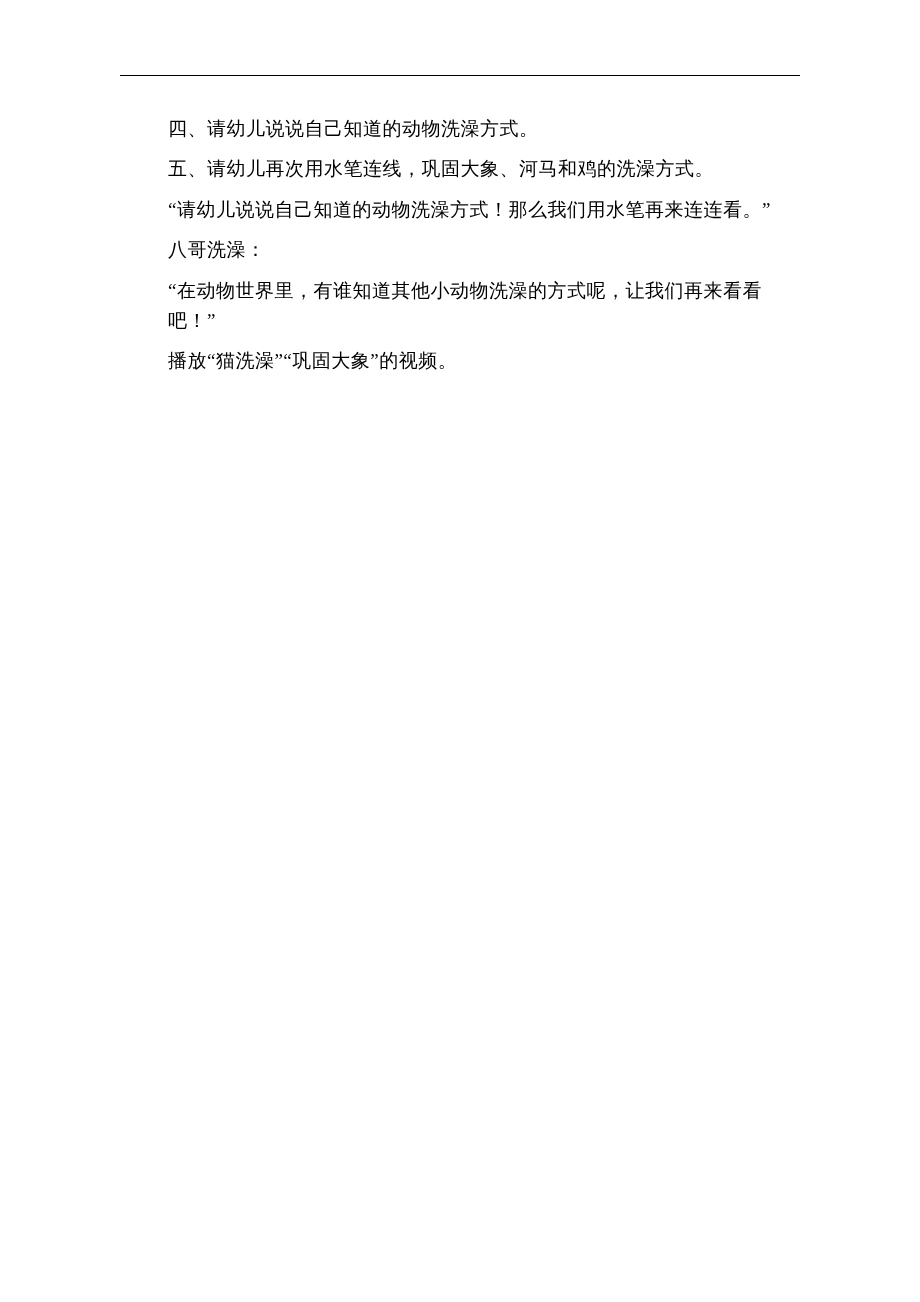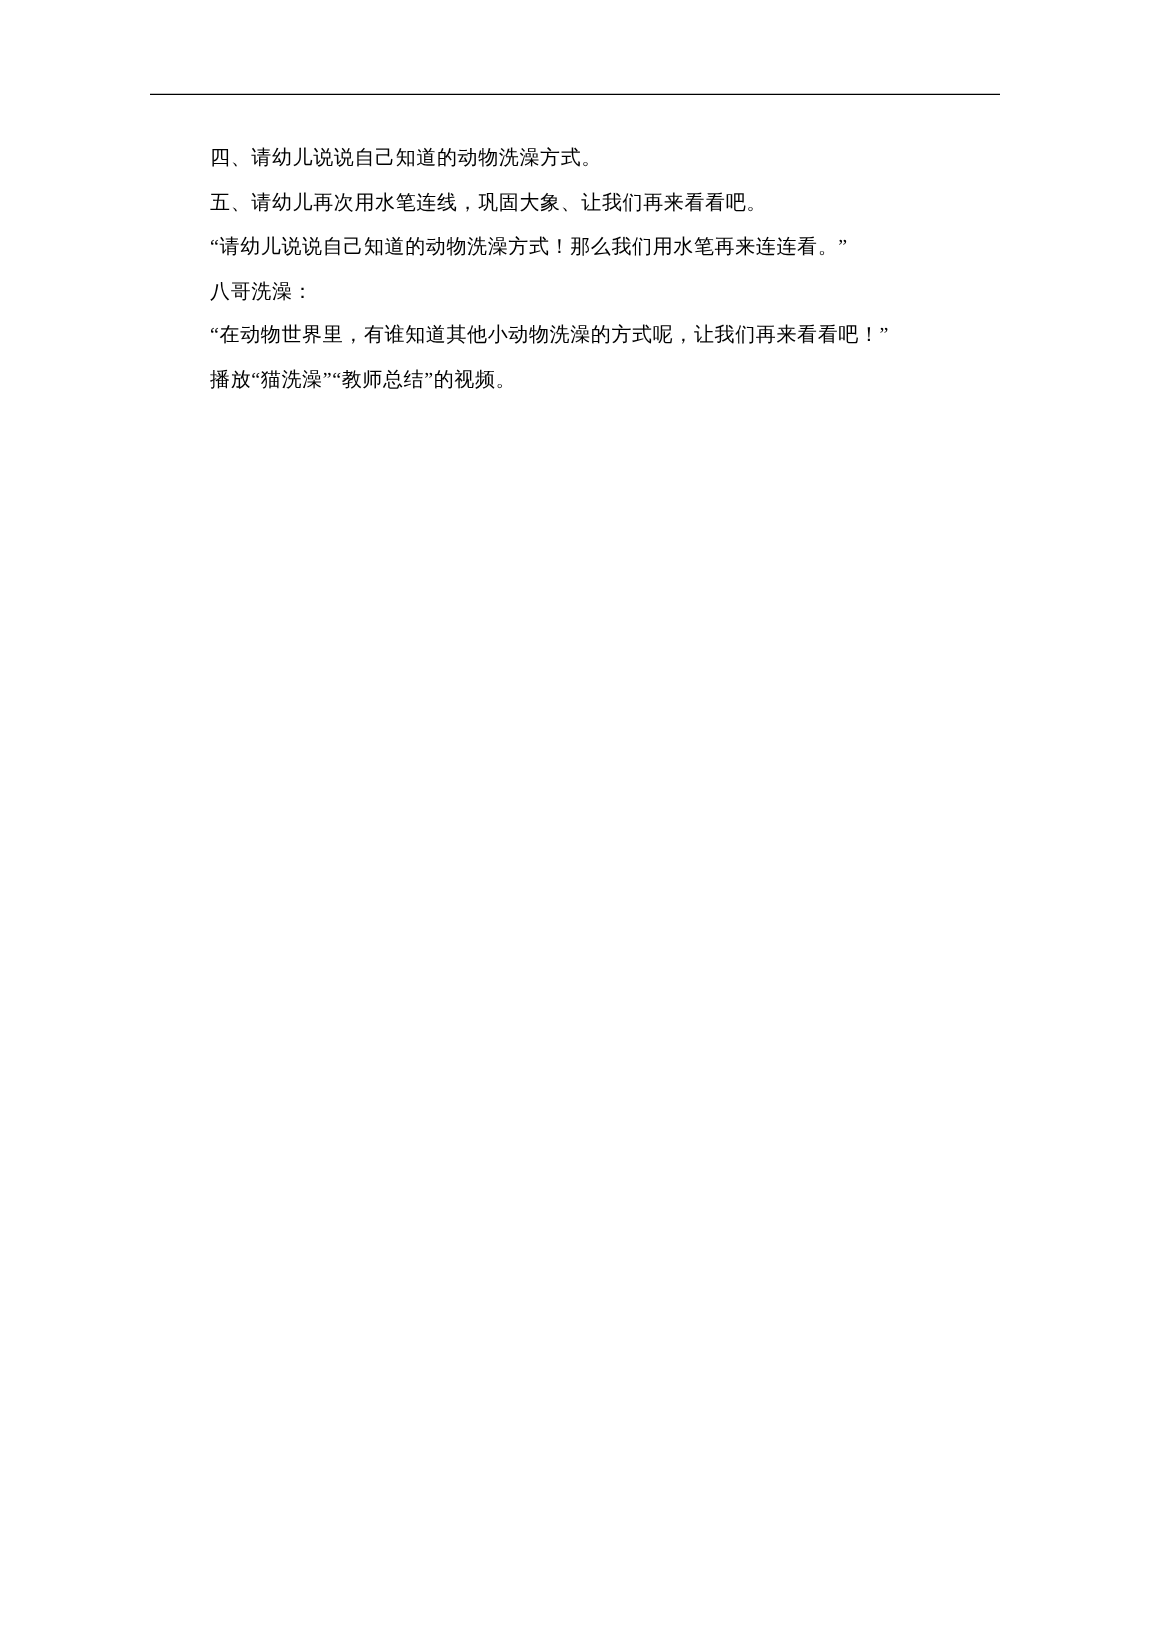--- a/index.html
+++ b/index.html
@@ -19,33 +19,33 @@
     }
     .horizontal-rule {
       border: none;
       border-top: 1.5px solid #000000;
       margin-bottom: 38px;
     }
     .content {
       padding-left: 48px;
     }
     .line {
-      font-size: 16px;
+      font-size: 19px;
       color: #000000;
       line-height: 1.6;
       margin-bottom: 10px;
       letter-spacing: 0.5px;
     }
   </style>
 </head>
 <body>
 
 <div class="page-container">
   <hr class="horizontal-rule">
   <div class="content">
     <p class="line">四、请幼儿说说自己知道的动物洗澡方式。</p>
-    <p class="line">五、请幼儿再次用水笔连线，巩固大象、让我们再来看看吧。</p>
+    <p class="line">五、请幼儿再次用水笔连线，巩固大象、河马和鸡的洗澡方式。</p>
     <p class="line">“请幼儿说说自己知道的动物洗澡方式！那么我们用水笔再来连连看。”</p>
     <p class="line">八哥洗澡：</p>
     <p class="line">“在动物世界里，有谁知道其他小动物洗澡的方式呢，让我们再来看看吧！”</p>
-    <p class="line">播放“猫洗澡”“教师总结”的视频。</p>
+    <p class="line">播放“猫洗澡”“巩固大象”的视频。</p>
   </div>
 </div>
 
 </body></html>

